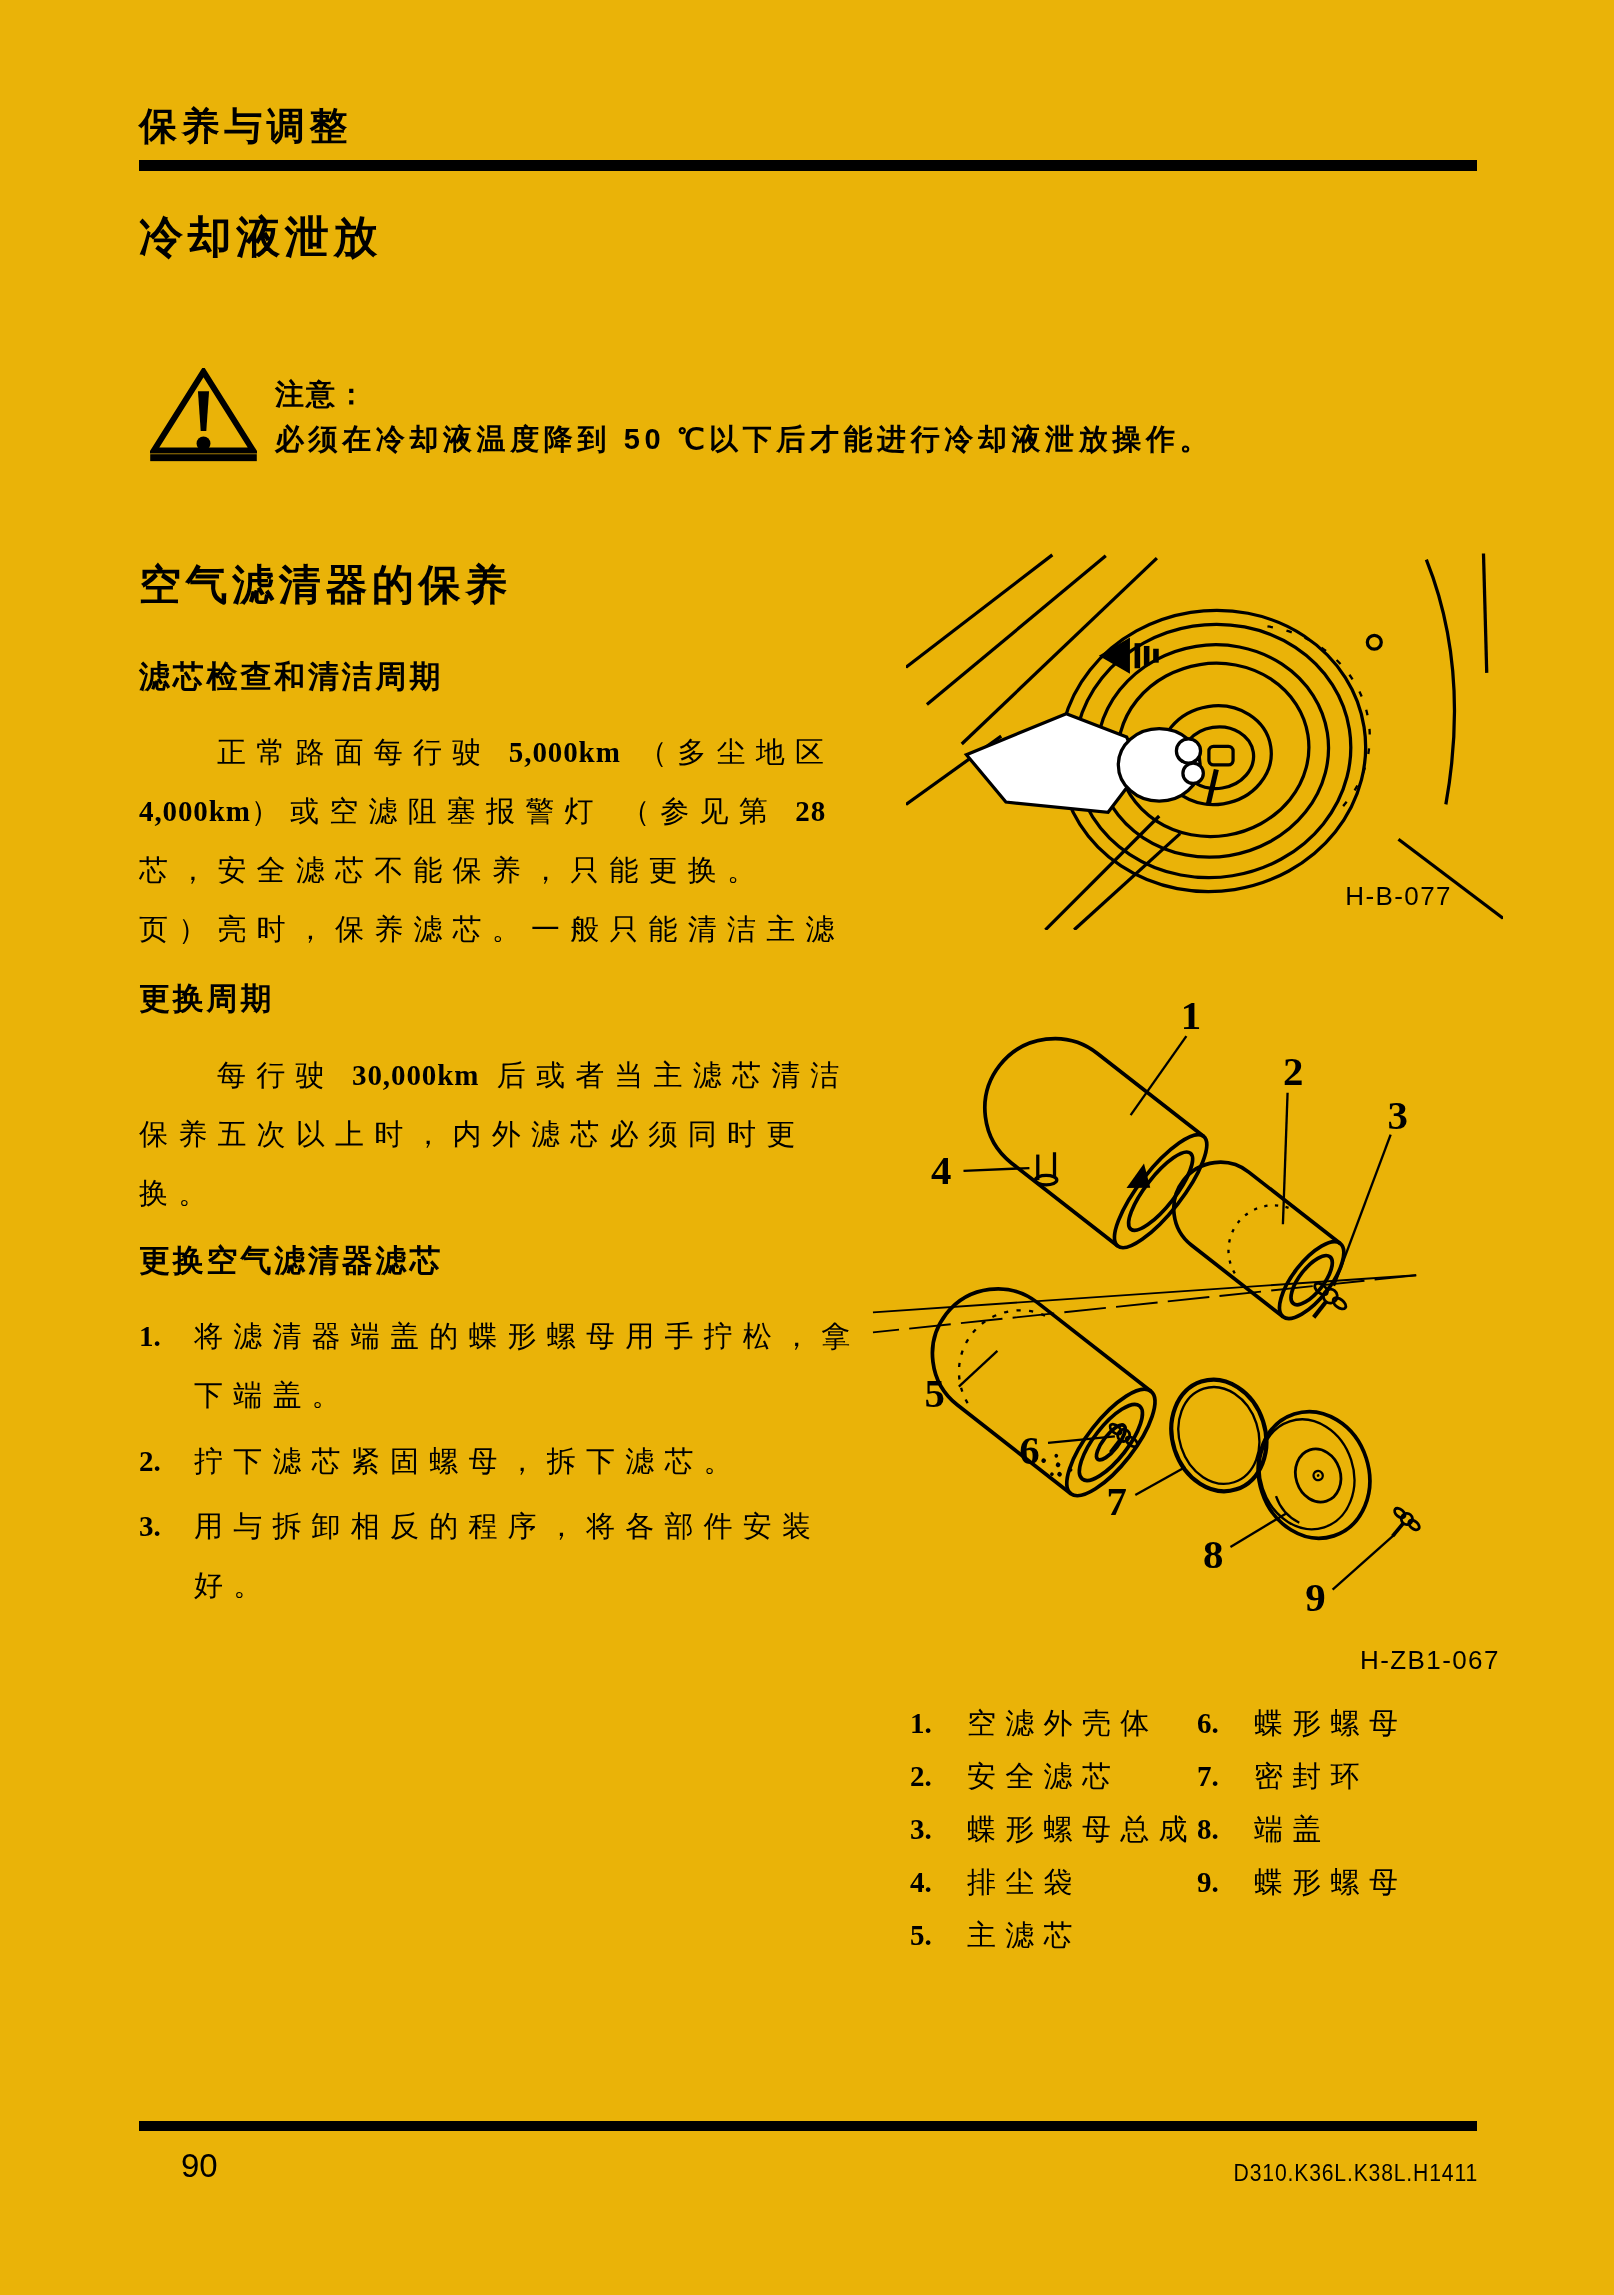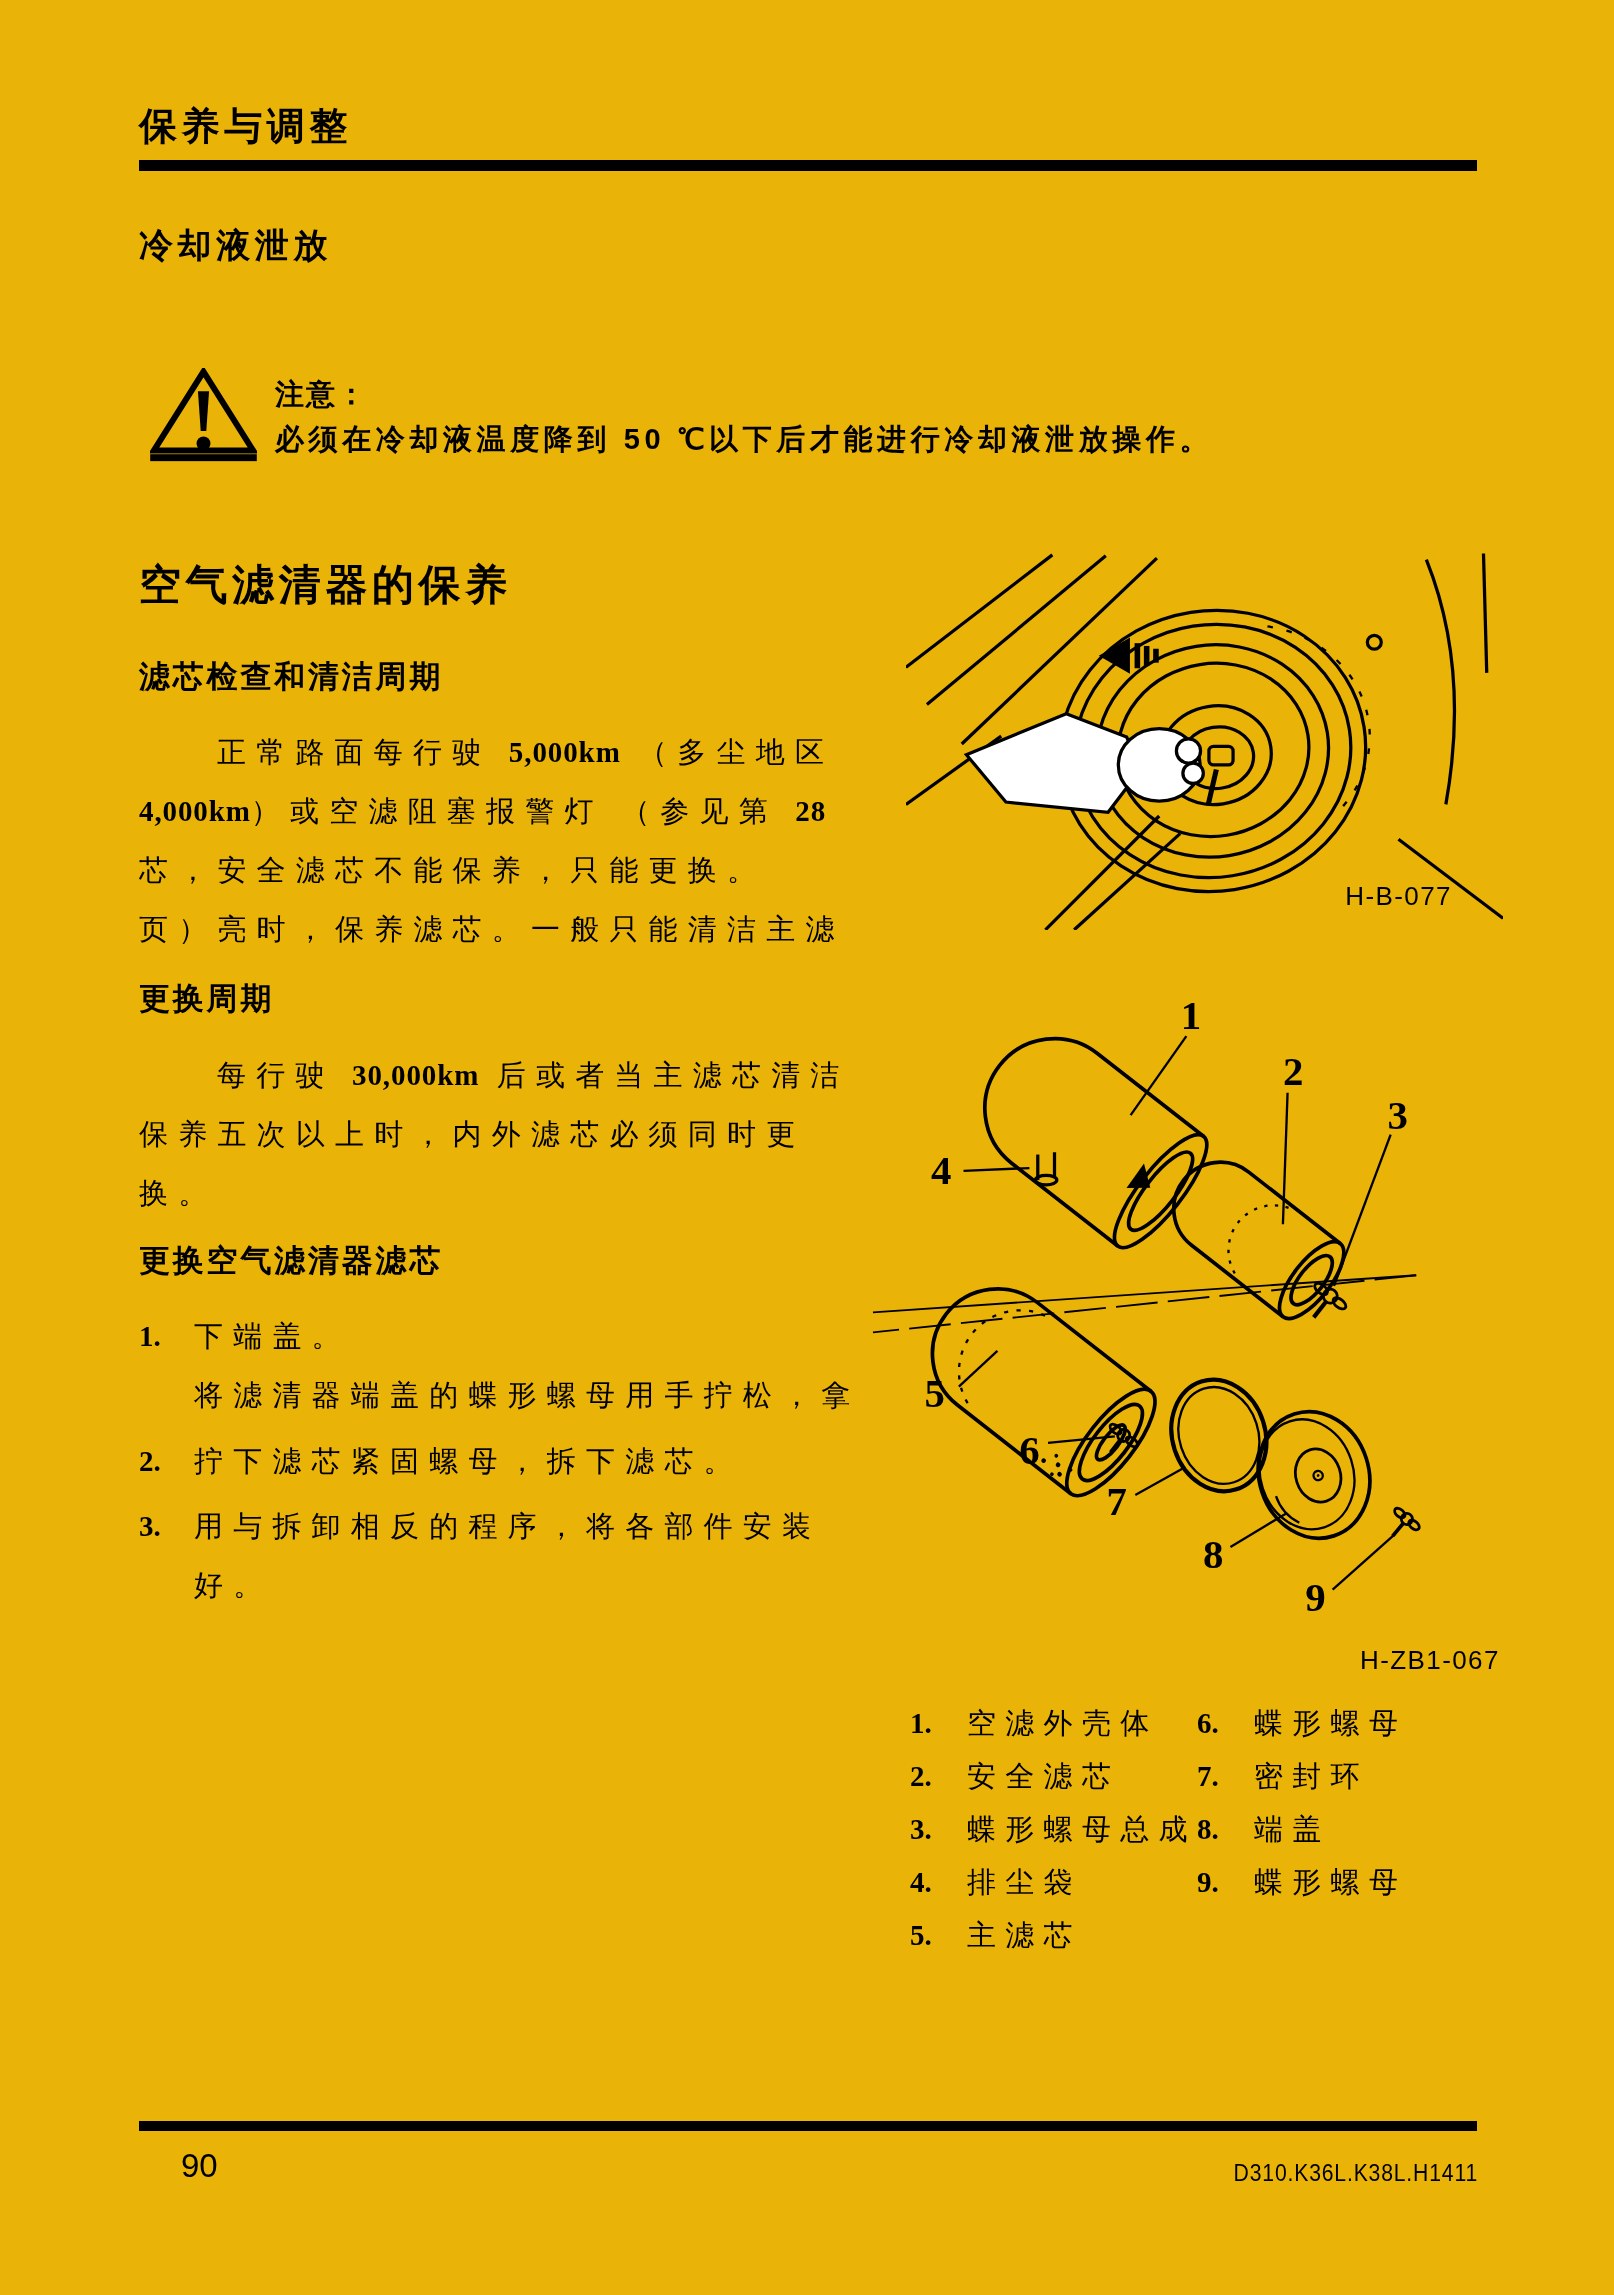--- a/index.html
+++ b/index.html
@@ -8,21 +8,21 @@
   .abs{position:absolute;}
   .sans{font-family:"Liberation Sans",sans-serif;}
   .serif{font-family:"Liberation Serif",serif;}
 
   .header-title{left:139px;top:101px;font-size:38px;font-weight:bold;letter-spacing:4.6px;}
   .rule{left:139px;width:1338px;background:#000;}
   .rule-top{top:160px;height:11px;}
   .rule-bottom{top:2121px;height:10.2px;}
 
   .h1{font-weight:bold;letter-spacing:4.6px;font-family:"Liberation Sans",sans-serif;}
-  .coolant-title{left:139px;top:208px;font-size:34px;margin-top:15px;}
+  .coolant-title{left:139px;top:208px;font-size:44px;}
   .af-title{left:139px;top:557px;font-size:42px;}
   .h3{left:139px;font-size:31px;font-weight:bold;letter-spacing:2.8px;font-family:"Liberation Sans",sans-serif;}
 
   .bodytext{font-size:29px;line-height:59px;letter-spacing:10.2px;}
   .tline{white-space:nowrap;}
   .tline.indent{padding-left:78px;}
   .lat{font-weight:bold;letter-spacing:0.9px;font-family:"Liberation Serif",serif;}
 
   .intro{left:139px;top:307px;width:1278px;font-size:29px;letter-spacing:7.4px;}
   .intro .tline.indent{padding-left:78px;}
@@ -93,22 +93,22 @@
       <div class="tline indent"><span>每行驶 </span><span class="lat">30,000km</span><span> 后或者当主滤芯清洁</span></div>
       <div class="tline"><span>保养五次以上时，内外滤芯必须同时更</span></div>
       <div class="tline"><span>换。</span></div>
     </div>
 
   <div class="abs h3 h3c">更换空气滤清器滤芯</div>
   <div class="abs steps serif">
       <div class="step">
         <div class="step-num lat">1.</div>
         <div class="step-body">
+          <div class="tline">将滤清器端盖的蝶形螺母用手拧松，拿</div>
           <div class="tline">下端盖。</div>
-          <div class="tline">将滤清器端盖的蝶形螺母用手拧松，拿</div>
         </div>
       </div>
       <div class="step">
         <div class="step-num lat">2.</div>
         <div class="step-body">
           <div class="tline">拧下滤芯紧固螺母，拆下滤芯。</div>
         </div>
       </div>
       <div class="step">
         <div class="step-num lat">3.</div>

